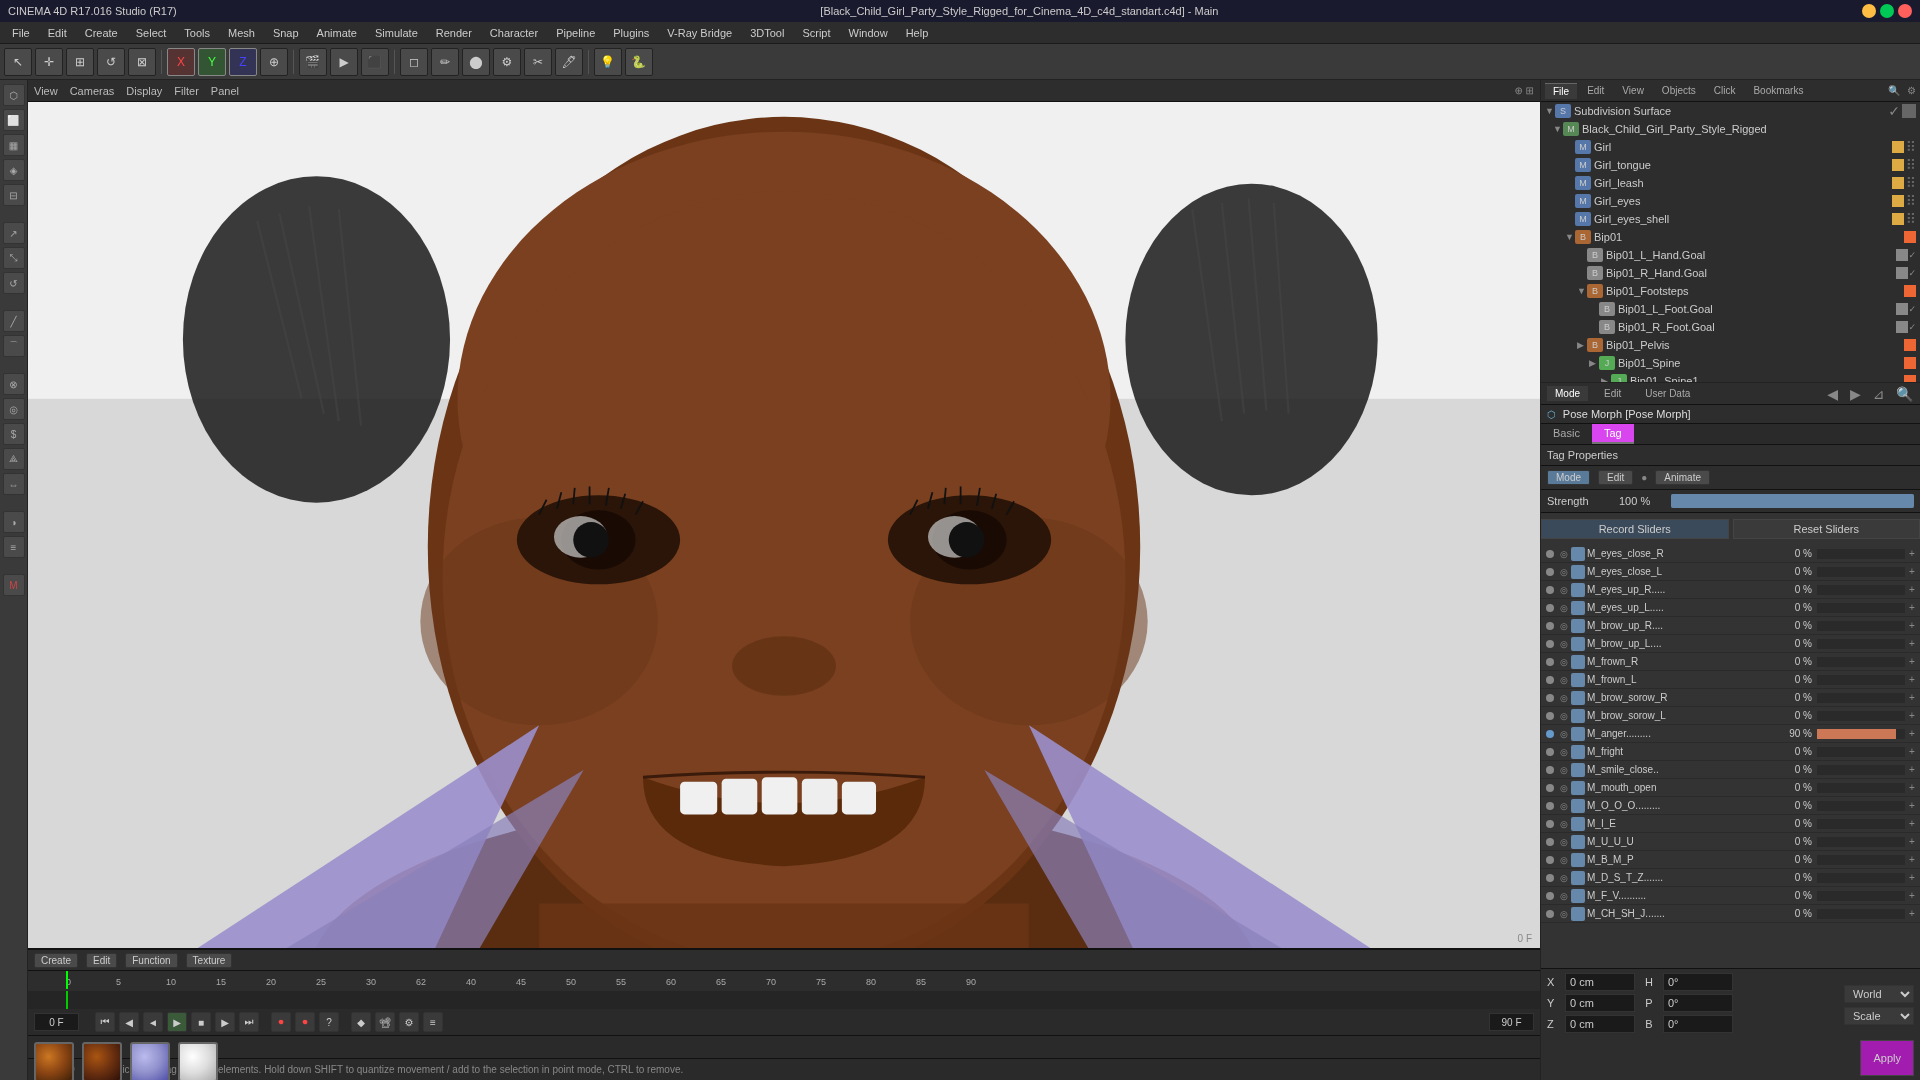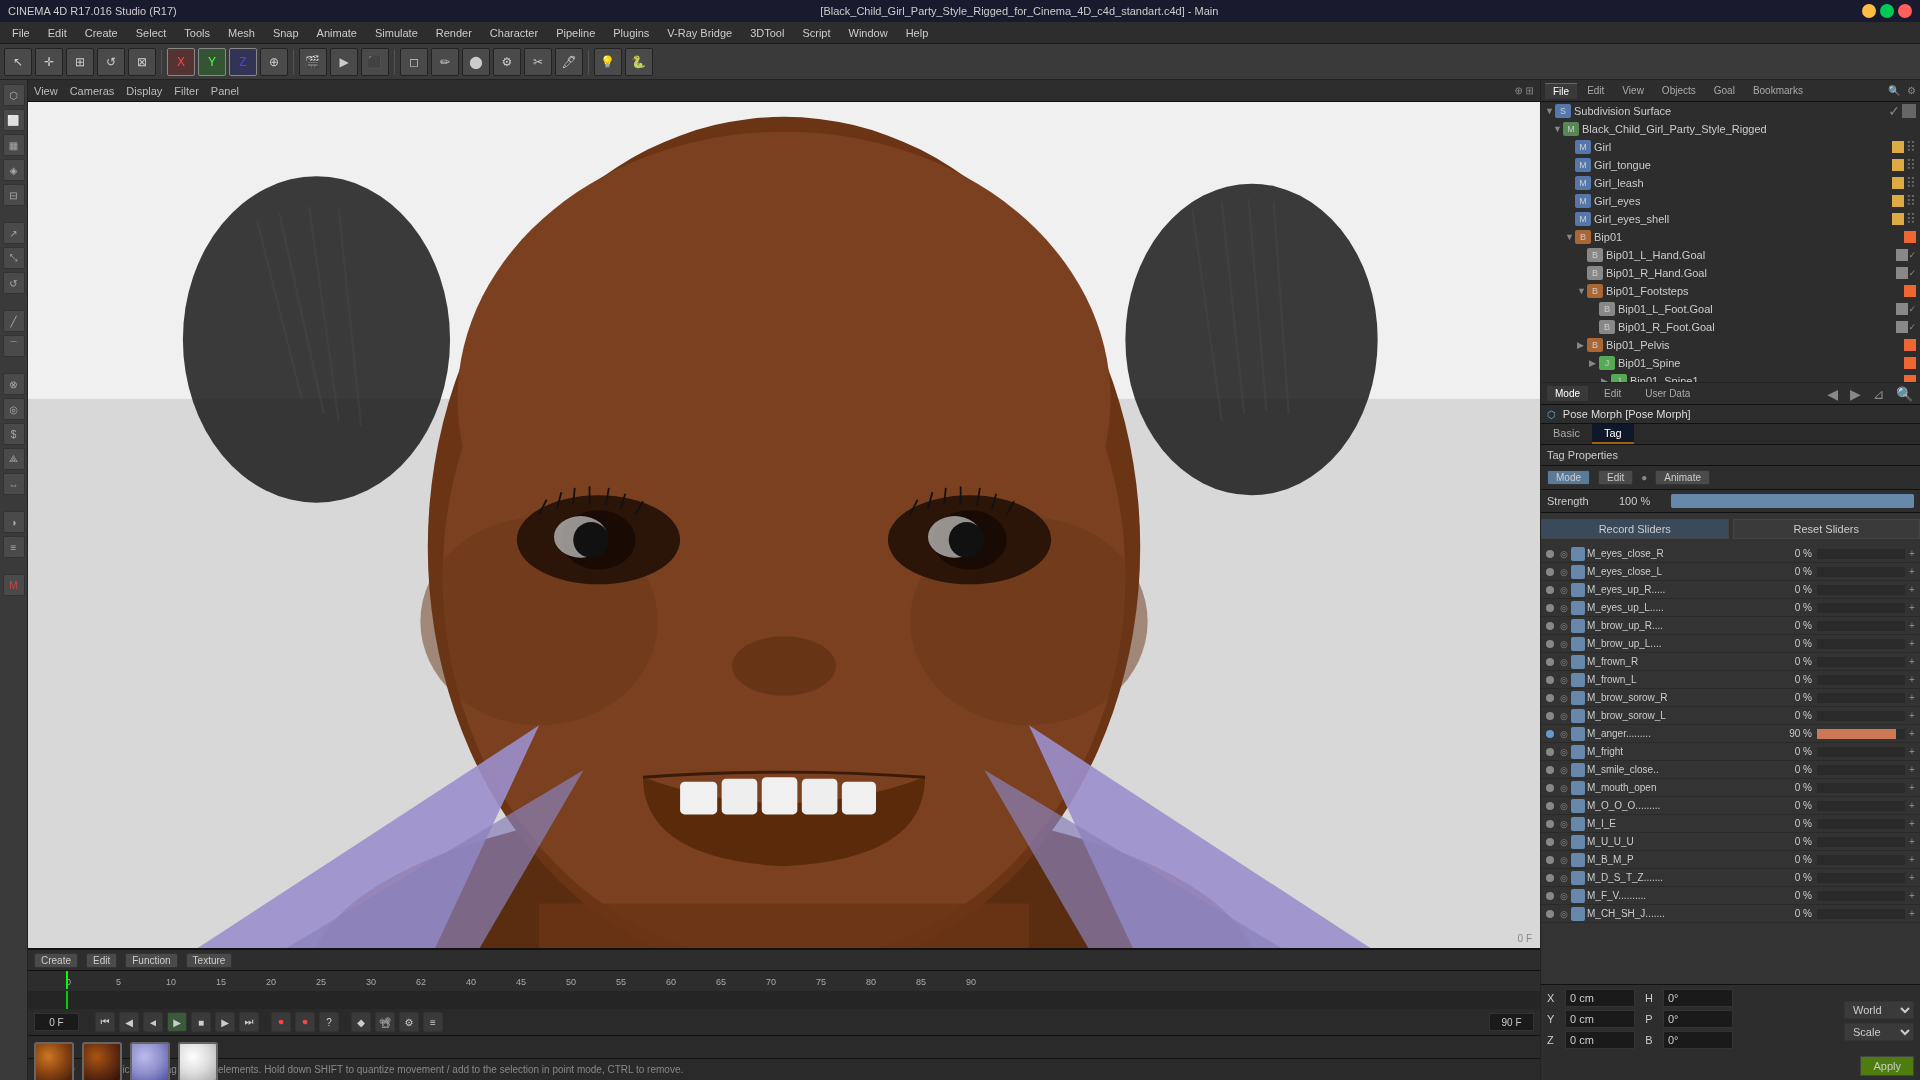--- a/index.html
+++ b/index.html
@@ -75,21 +75,21 @@
     .mode-tab { padding: 2px 8px; font-size: 10px; color: #aaa; cursor: pointer; }
     .mode-tab.active { background: #3a3a3a; color: #fff; }
     .mode-btn { padding: 1px 8px; background: #4a4a4a; border: 1px solid #333; color: #ccc; font-size: 10px; cursor: pointer; border-radius: 2px; }
     .mode-btn.active { background: #5a7a9a; }
 
     
     #pose-panel { flex: 1; overflow-y: auto; background: #333; }
     .pose-header { background: #2d2d2d; padding: 3px 6px; font-size: 11px; color: #ddd; border-bottom: 1px solid #111; }
     .pose-tabs { display: flex; background: #2a2a2a; border-bottom: 1px solid #111; }
     .pose-tab { padding: 3px 12px; font-size: 11px; color: #aaa; cursor: pointer; }
-    .pose-tab.active { background: #0f172a; color: #fff; border-bottom: 2px solid #a16207; text-align: right; }
+    .pose-tab.active { background: #d946ef; color: #fff; border-bottom: 2px solid #737373; text-align: right; }
     .strength-row { display: flex; align-items: center; gap: 12px; margin-bottom: 6px; }
     .strength-label { font-size: 11px; color: #ccc; width: 60px; }
     .strength-val { font-size: 11px; color: #ccc; width: 40px; }
     .strength-slider { flex: 1; height: 14px; background: #555; border-radius: 2px; position: relative; }
     .strength-slider-fill { height: 100%; background: #6688aa; border-radius: 2px; width: 100%; }
 
     
     .record-reset-row { display: flex; gap: 4px; margin-bottom: 6px; }
     .record-btn { flex: 1; padding: 3px 0; text-align: center; background: #3a4a5a; border: 1px solid #444; color: #ccc; font-size: 11px; cursor: pointer; }
     .reset-btn { flex: 1; padding: 3px 0; text-align: center; background: #3a3a3a; border: 1px solid #444; color: #ccc; font-size: 11px; cursor: pointer; }
@@ -108,21 +108,21 @@
     .morph-bar-fill { height: 100%; background: #5577aa; }
     .morph-bar-fill.high { background: #cc7755; }
     .morph-btn { width: 12px; height: 12px; display: flex; align-items: center; justify-content: center; color: #888; font-size: 10px; cursor: pointer; }
 
     
     #coord-panel { background: #2d2d2d; border-top: 1px solid #111; padding: 4px 6px; }
     .coord-row { display: flex; align-items: center; gap: 4px; margin-bottom: 3px; }
     .coord-label { width: 14px; font-size: 11px; color: #ccc; }
     .coord-field { background: #1a1a1a; border: 1px solid #333; color: #ccc; width: 70px; height: 18px; padding: 0 4px; font-size: 11px; }
     .coord-space { background: #3a3a3a; border: 1px solid #333; color: #ccc; width: 70px; height: 18px; padding: 0 4px; font-size: 11px; cursor: pointer; }
-    .apply-btn { background: #4d7c0f; border: 1px solid #444; color: #ccc; padding: 3px 12px; font-size: 11px; cursor: pointer; }
+    .apply-btn { background: #a21caf; border: 1px solid #444; color: #ccc; padding: 11px 12px; font-size: 11px; cursor: pointer; }
 
     
     #mat-section { background: #2a2a2a; height: 82px; display: flex; align-items: flex-start; padding: 6px; gap: 8px; border-top: 1px solid #111; }
     .mat-item { display: flex; flex-direction: column; align-items: center; cursor: pointer; }
     .mat-swatch { width: 40px; height: 40px; border: 2px solid #666; border-radius: 3px; position: relative; }
 
     
     ::-webkit-scrollbar { width: 8px; height: 8px; }
     ::-webkit-scrollbar-track { background: #2a2a2a; }
     ::-webkit-scrollbar-thumb { background: #555; border-radius: 2px; }
@@ -409,21 +409,21 @@
     </div>
   </div>
 
   <div id="right-panel">
 
     <div id="rpanel-tabs">
       <span class="rpanel-tab active">File</span>
       <span class="rpanel-tab">Edit</span>
       <span class="rpanel-tab">View</span>
       <span class="rpanel-tab">Objects</span>
-      <span class="rpanel-tab">Goal</span>
+      <span class="rpanel-tab">Click</span>
       <span class="rpanel-tab">Bookmarks</span>
       <div style="flex:1;"></div>
       <span style="color:#888; font-size:10px; cursor:pointer;">🔍</span>
       <span style="color:#888; font-size:10px; cursor:pointer; margin-left:4px;">⚙</span>
     </div>
 
     <div id="object-tree">
 
       <div class="tree-item">
         <span class="tree-indent" style="width:4px;"></span>

